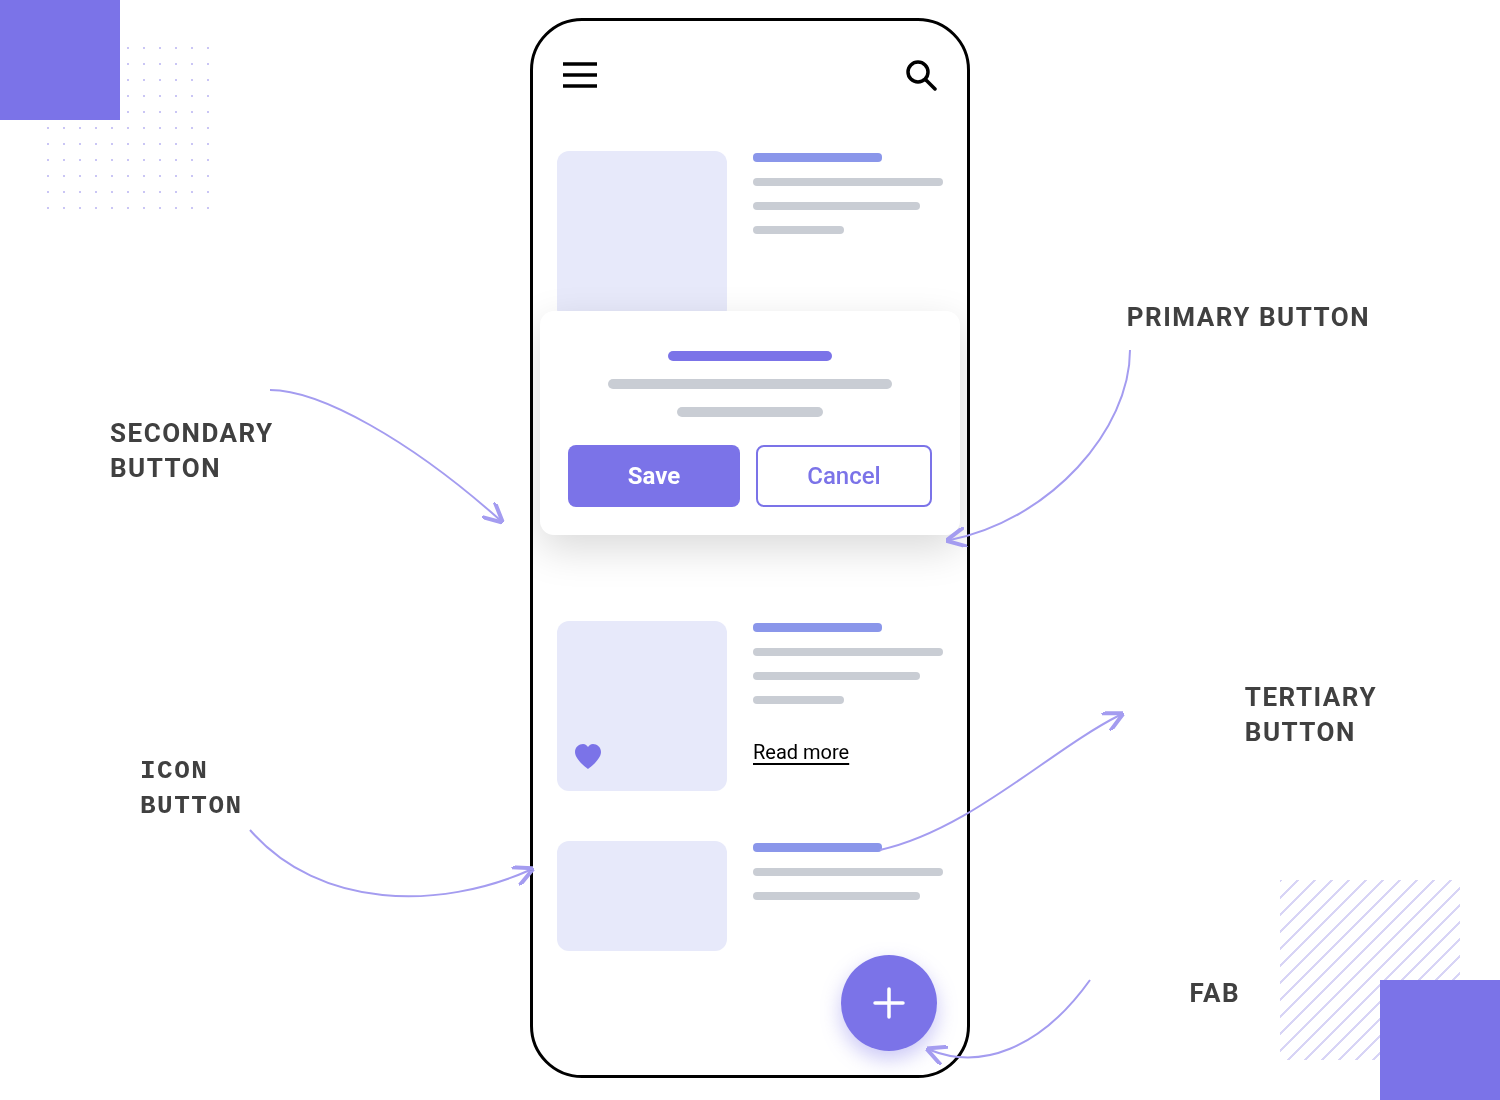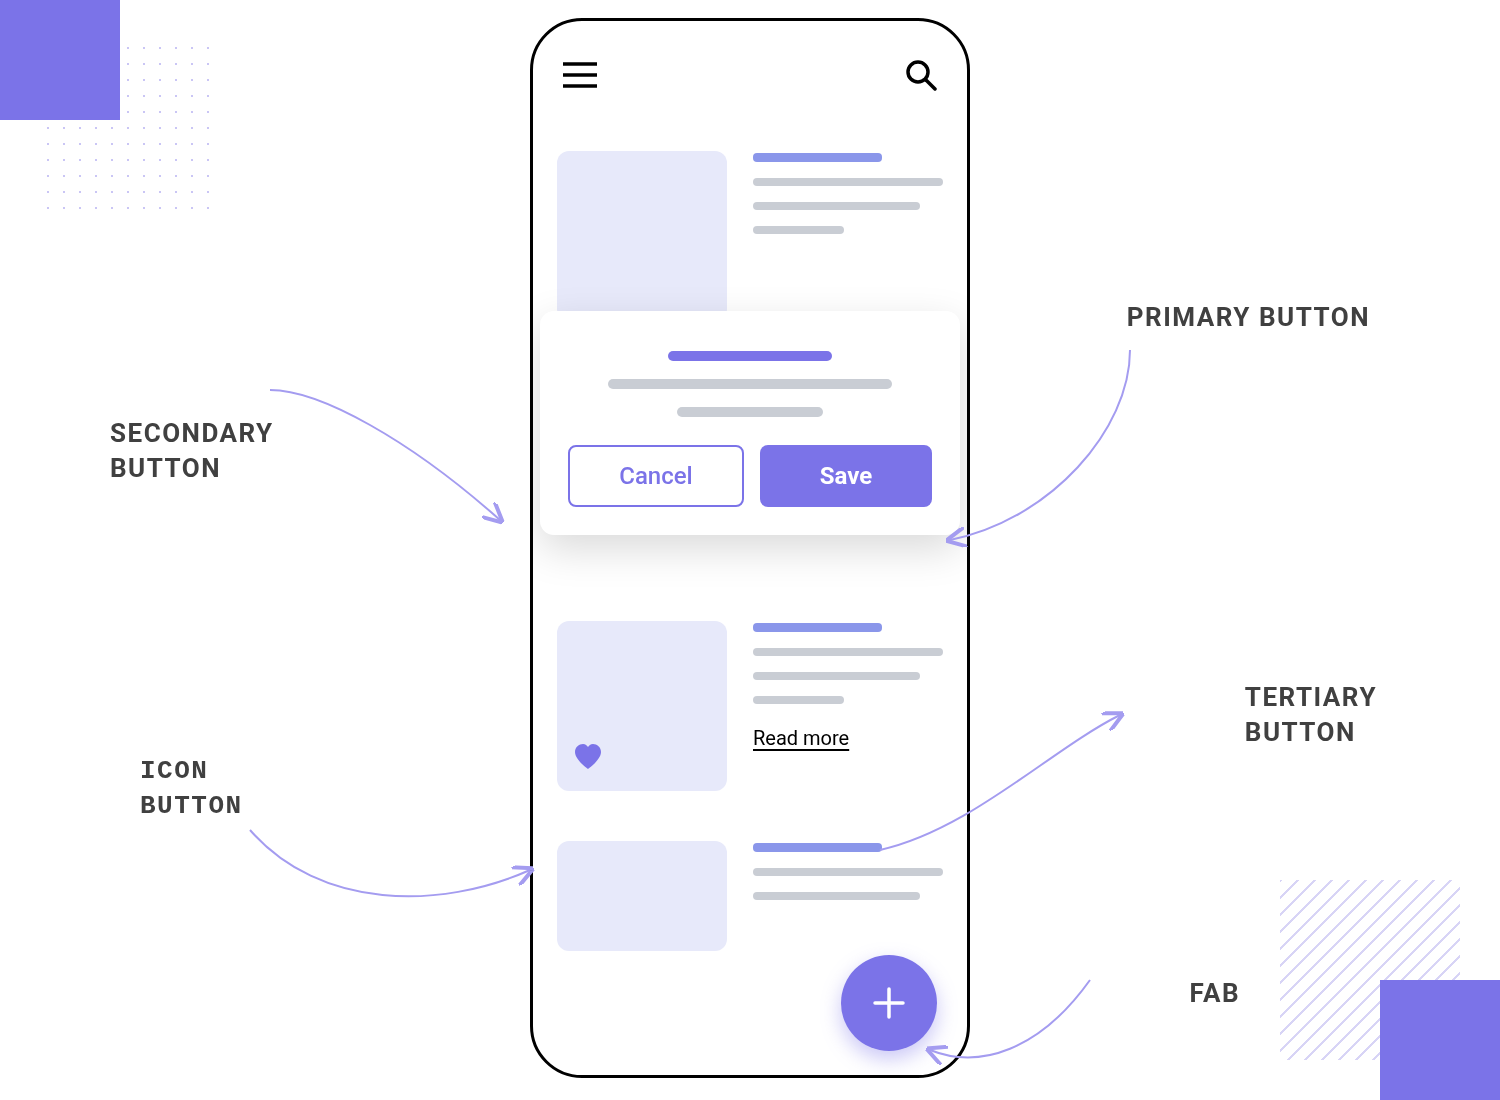--- a/index.html
+++ b/index.html
@@ -103,21 +103,21 @@
     position: absolute;
     left: 16px;
     bottom: 16px;
   }
 
   .read-more {
     font-size: 20px;
     color: #000;
     text-decoration: underline;
     text-underline-offset: 4px;
-    margin-top: 6px;
+    margin-top: 20px;
     display: inline-block;
     cursor: pointer;
   }
 
   
   .dialog {
     position: absolute;
     top: 290px;
     left: 50%;
     transform: translateX(-50%);
@@ -267,22 +267,22 @@
         </div>
       </div>
 
     </div>
 
     <div class="dialog">
       <div class="dline title"></div>
       <div class="dline grey"></div>
       <div class="dline grey2"></div>
       <div class="btn-row">
+        <div class="btn btn-primary">Save</div>
         <div class="btn btn-secondary">Cancel</div>
-        <div class="btn btn-primary">Save</div>
       </div>
     </div>
 
     <div class="fab">
       <svg width="40" height="40" viewBox="0 0 40 40">
         <line x1="20" y1="6" x2="20" y2="34" stroke="#fff" stroke-width="3.5" stroke-linecap="round"></line>
         <line x1="6" y1="20" x2="34" y2="20" stroke="#fff" stroke-width="3.5" stroke-linecap="round"></line>
       </svg>
     </div>
 

